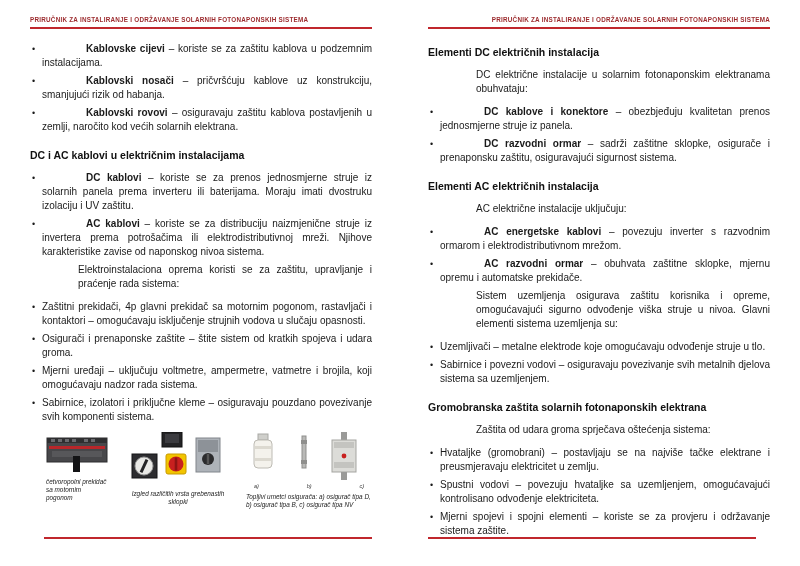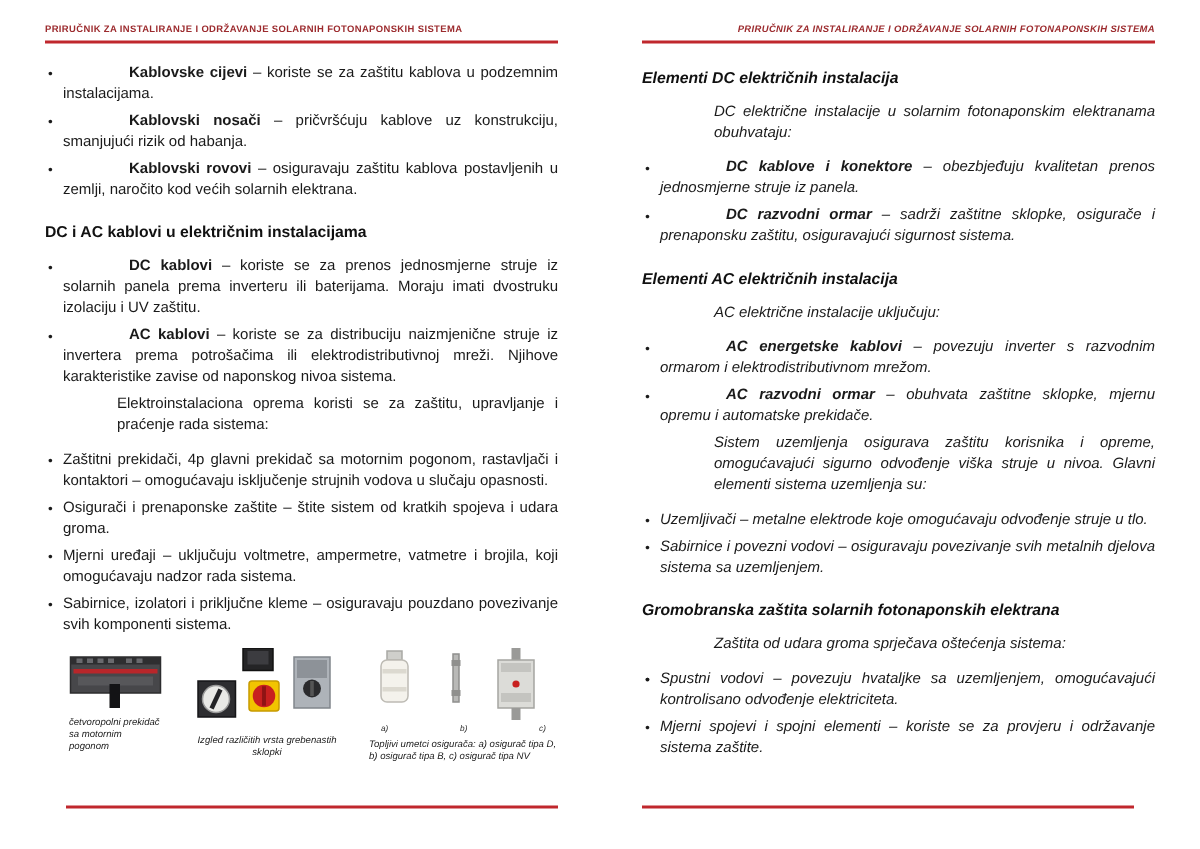--- a/index.html
+++ b/index.html
@@ -1,20 +1,20 @@
 <!DOCTYPE html>
 <html><head>
 <meta charset="utf-8">
 <style>
   * { margin:0; padding:0; box-sizing:border-box; }
   body { background:#e9e9e9; font-family:"Liberation Sans", sans-serif; }
   .spread { position:relative; width:800px; height:566px; background:#ffffff; overflow:hidden; margin:0 auto; }
   .page { position:absolute; top:0; width:400px; height:566px; overflow:hidden; }
   .page-left  { left:0;   padding:16px 28px 0 30px; }
-  .page-right { left:400px; padding:16px 30px 0 28px;font-style:italic; }
+  .page-right { left:400px; padding:16px 30px 0 28px; }
 
   .running-head { font-size:6.3px; font-weight:bold; color:#9c2b2e; letter-spacing:.25px; line-height:8px; }
   .page-right .running-head { text-align:right; }
   .head-rule { height:1.6px; background:#c0272d; margin-top:3px; }
   h3.sec { font-size:10.5px; font-weight:bold; color:#111; margin:15px 0 9px 0; line-height:13px; }
   p.par { font-size:10px; line-height:14px; color:#1a1a1a; text-align:justify; margin-bottom:9px;padding-left:48px; }
   ul.blist { list-style:none; margin-bottom:4px; }
   ul.blist li { position:relative; padding-left:12px; font-size:10px; line-height:14px; color:#1a1a1a; text-align:justify; margin-bottom:4px; }
   ul.blist li .marker { position:absolute; left:2px; top:0; font-size:9px; }
   .b { font-weight:bold;padding-left:44px; }
@@ -155,21 +155,21 @@
 
     <p class="par">Sistem uzemljenja osigurava zaštitu korisnika i opreme, omogućavajući sigurno odvođenje viška struje u nivoa. Glavni elementi sistema uzemljenja su:</p>
     <ul class="blist">
       <li><span class="marker">•</span><span>Uzemljivači – metalne elektrode koje omogućavaju odvođenje struje u tlo.</span></li>
       <li><span class="marker">•</span><span>Sabirnice i povezni vodovi – osiguravaju povezivanje svih metalnih djelova sistema sa uzemljenjem.</span></li>
     </ul>
 
     <h3 class="sec">Gromobranska zaštita solarnih fotonaponskih elektrana</h3>
     <p class="par">Zaštita od udara groma sprječava oštećenja sistema:</p>
     <ul class="blist">
-      <li><span class="marker">•</span></li>
+      <li><span class="marker">•</span><span>Hvataljke (gromobrani) – postavljaju se na najviše tačke elektrane i preusmjeravaju elektricitet u zemlju.</span></li>
       <li><span class="marker">•</span><span>Spustni vodovi – povezuju hvataljke sa uzemljenjem, omogućavajući kontrolisano odvođenje elektriciteta.</span></li>
       <li><span class="marker">•</span><span>Mjerni spojevi i spojni elementi – koriste se za provjeru i održavanje sistema zaštite.</span></li>
     </ul>
 
     <div class="bottom-rule"></div>
     <div class="pagenum">115</div>
   </div>
 
 </div>
 

